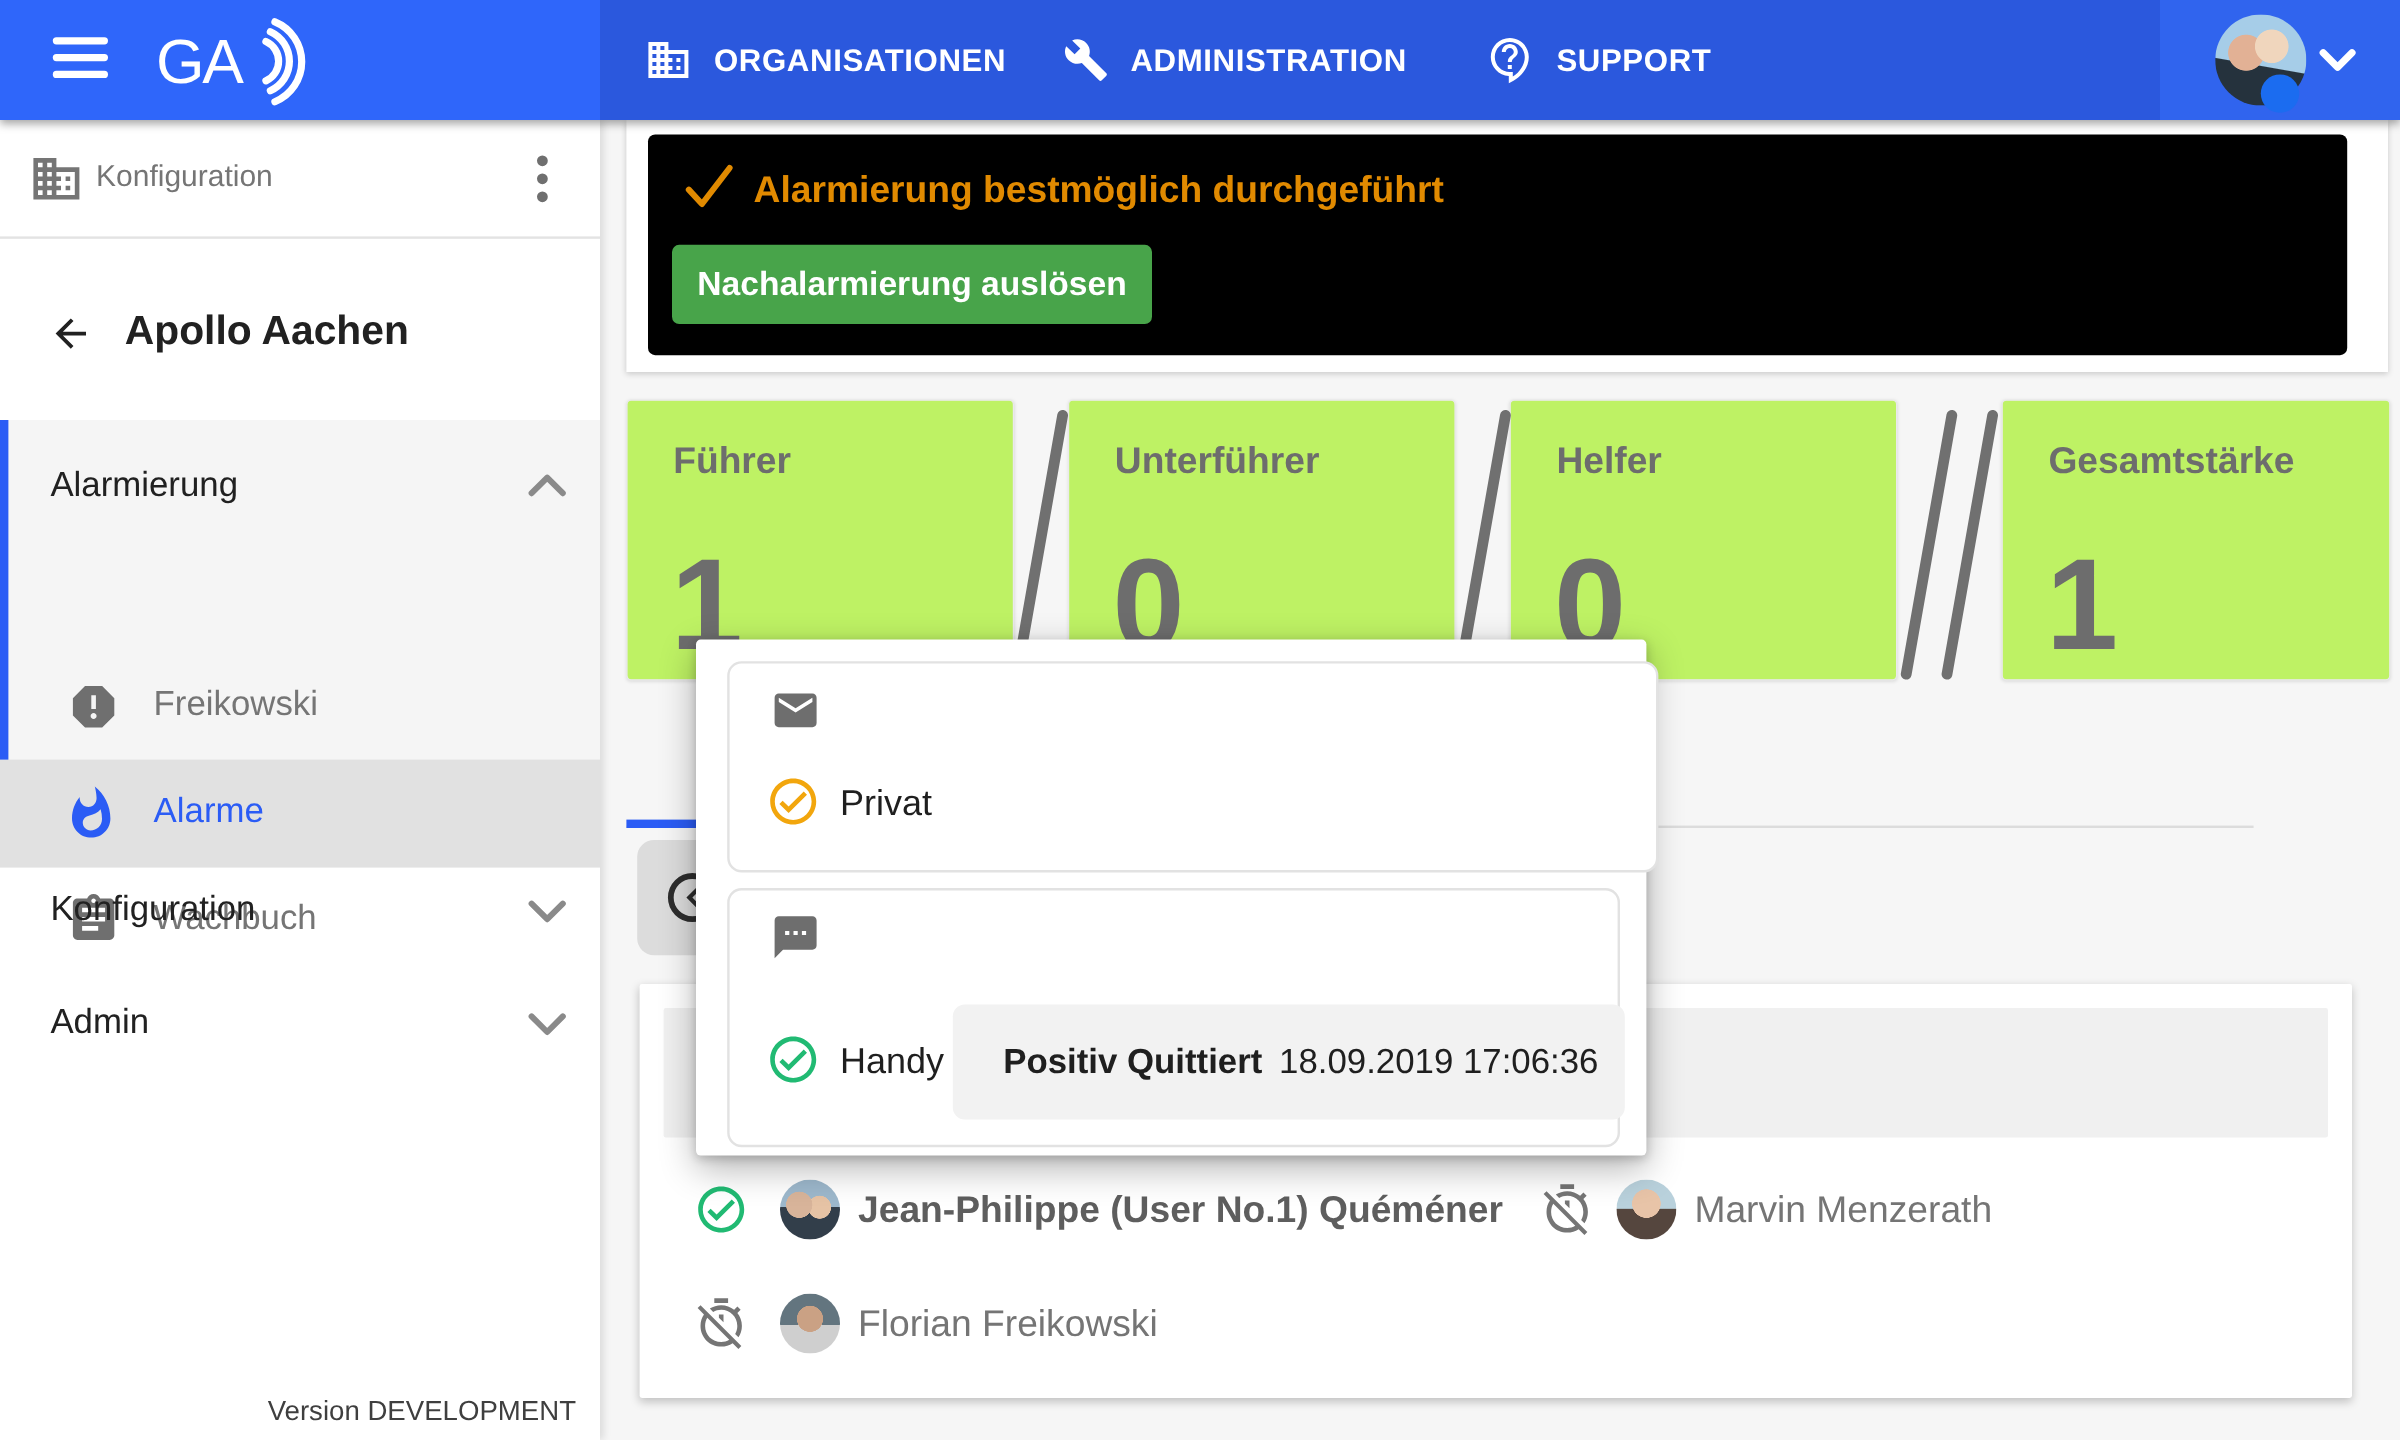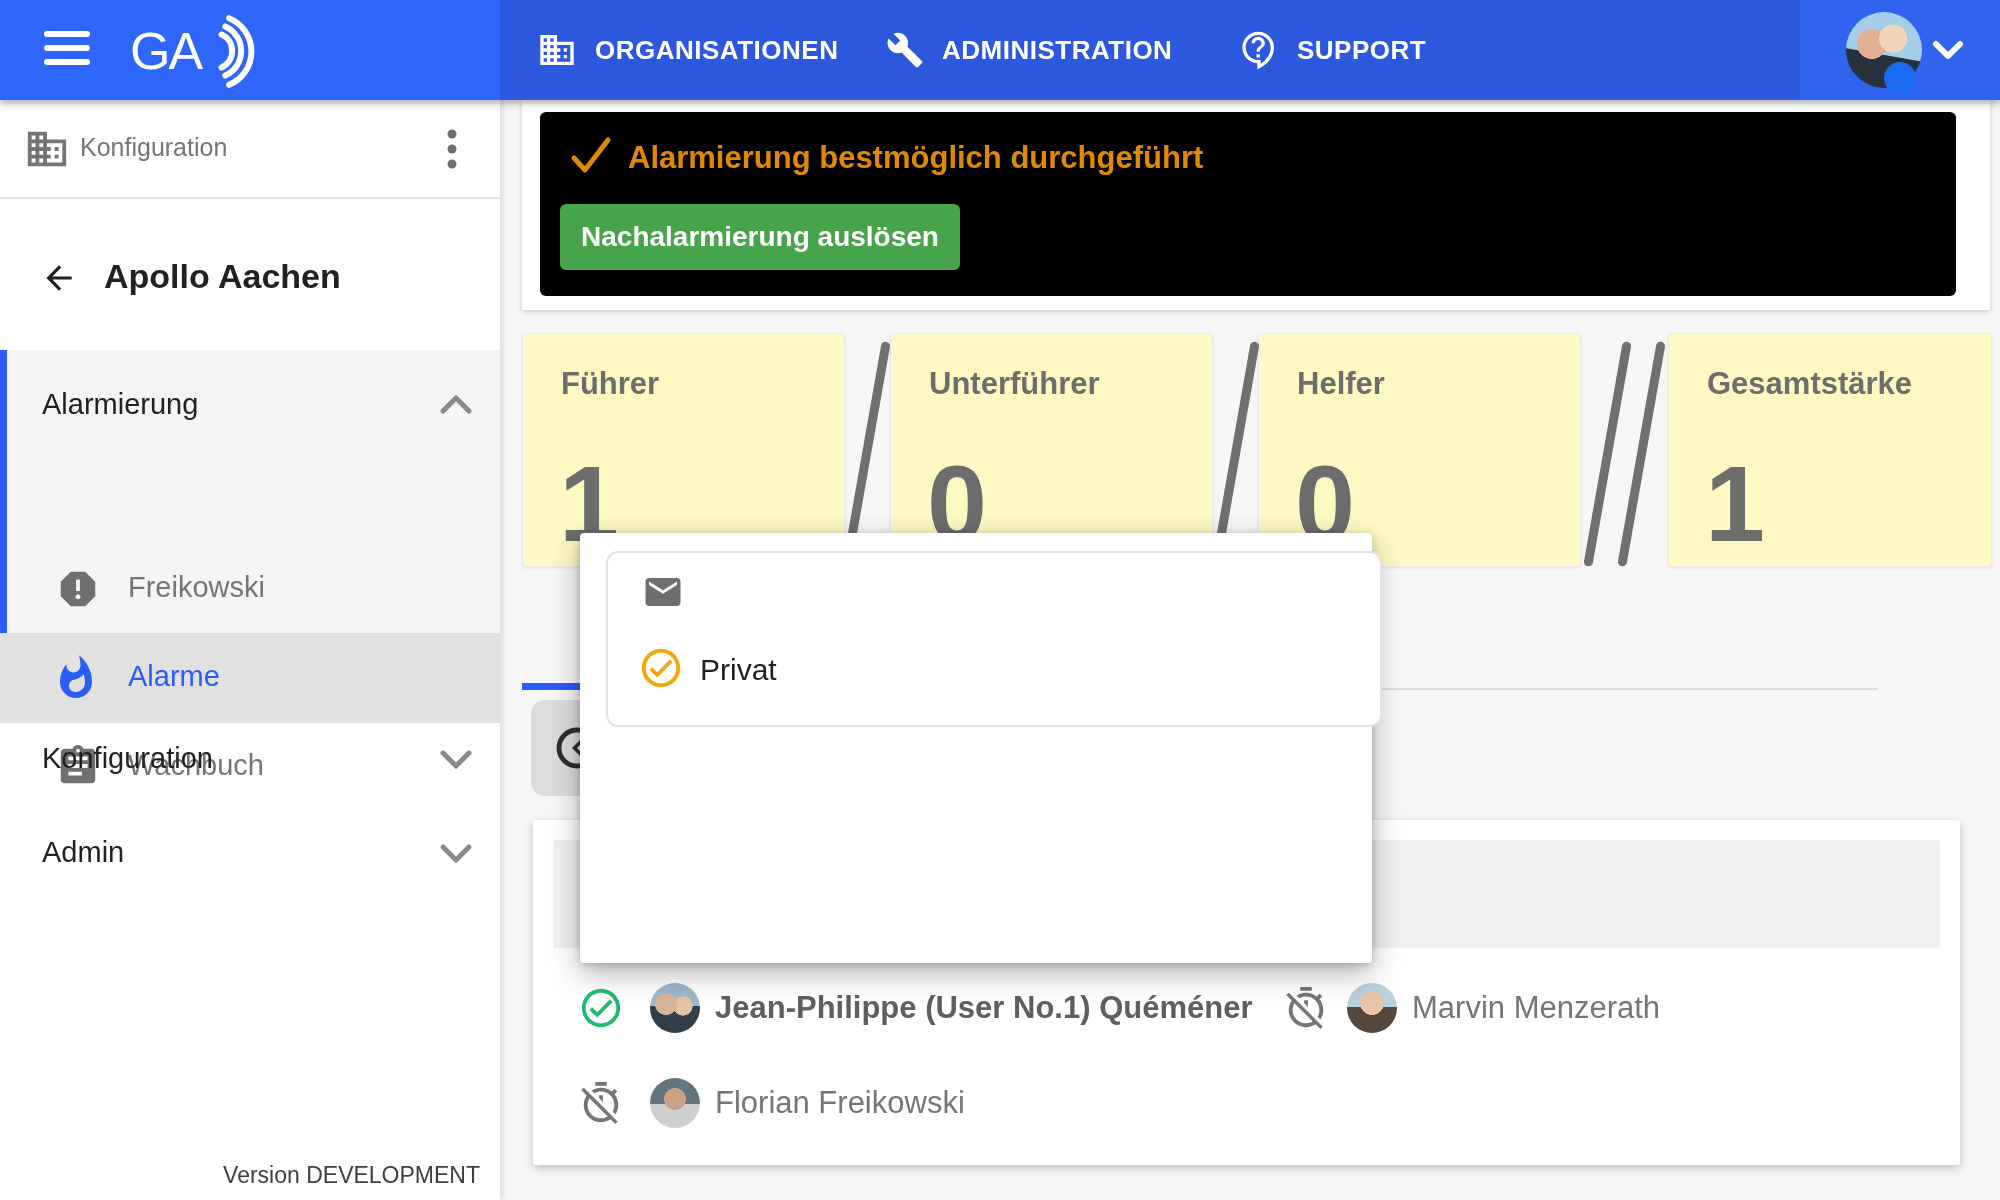--- a/index.html
+++ b/index.html
@@ -38,21 +38,21 @@
   .side-version{position:absolute;left:0;top:1062px;width:480px;text-align:right;font-size:23px;color:#3f3f3f;}
 
   
   .alert-card{position:absolute;left:522px;top:100px;width:1468px;height:210px;background:#fff;
               box-shadow:0 2px 5px rgba(0,0,0,.18);}
   .banner{position:absolute;left:18px;top:12px;width:1416px;height:184px;background:#000000;border-radius:6px;}
   .banner-title{position:absolute;left:88px;top:28px;font-size:31px;font-weight:700;color:#e18a00;}
   .banner-btn{position:absolute;left:20px;top:92px;width:400px;height:66px;background:#48a44a;border:none;
               border-radius:6px;color:#fff;font-size:28px;font-weight:700;cursor:pointer;
               font-family:"Liberation Sans",sans-serif;}
-  .stat-card{position:absolute;top:333px;width:321px;height:232px;background:#fef9c3;border:1px solid #eaeaea;
+  .stat-card{position:absolute;top:333px;width:321px;height:232px;background:#bef264;border:1px solid #eaeaea;
              border-radius:4px;box-shadow:0 1px 3px rgba(0,0,0,.10);z-index:5;}
   .stat-label{position:absolute;left:38px;top:32px;font-size:31px;font-weight:700;color:#6d6d6d;}
   .stat-value{position:absolute;left:36px;bottom:8px;font-size:108px;font-weight:700;color:#6d6d6d;line-height:1;}
   .slash{position:absolute;top:340px;width:9px;height:228px;background:#707070;border-radius:5px;
          transform:rotate(10deg);z-index:6;}
   .tab-divider{position:absolute;left:522px;top:688px;width:1356px;height:2px;background:#dcdcdc;z-index:7;}
   .tab-underline{position:absolute;left:522px;top:683px;width:58px;height:7px;background:#2b5cf5;z-index:8;}
   .filter-chip{position:absolute;left:531px;top:700px;width:112px;height:96px;background:#dcdcdc;
                border-radius:14px;z-index:9;cursor:pointer;}
 
@@ -266,15 +266,28 @@
     <div class="chan-card" style="top:18px;height:172px;padding-left:32px;">
       <svg style="position:absolute;left:34px;top:18px;" width="42" height="42" viewBox="0 0 24 24">
         <path fill="#6e6e6e" d="M20 4H4c-1.1 0-1.99.9-1.99 2L2 18c0 1.1.9 2 2 2h16c1.1 0 2-.9 2-2V6c0-1.1-.9-2-2-2zm0 4l-8 5-8-5V6l8 5 8-5v2z"></path>
       </svg>
       <svg style="position:absolute;left:30px;top:92px;" width="46" height="46" viewBox="0 0 24 24">
         <path fill="#f2a60d" d="M12 2C6.48 2 2 6.48 2 12s4.48 10 10 10 10-4.48 10-10S17.52 2 12 2zm0 18c-4.41 0-8-3.59-8-8s3.59-8 8-8 8 3.59 8 8-3.59 8-8 8zm4.59-12.42L10 14.17l-2.59-2.58L6 13l4 4 8-8z"></path>
       </svg>
       <span class="chan-name" style="top:100px;">Privat</span>
     </div>
 
+    <div class="chan-card" style="top:207px;height:212px;">
+      <svg style="position:absolute;left:34px;top:18px;" width="42" height="42" viewBox="0 0 24 24">
+        <path fill="#6e6e6e" d="M20 2H4c-1.1 0-1.99.9-1.99 2L2 22l4-4h14c1.1 0 2-.9 2-2V4c0-1.1-.9-2-2-2zM9 11H7V9h2v2zm4 0h-2V9h2v2zm4 0h-2V9h2v2z"></path>
+      </svg>
+      <svg style="position:absolute;left:30px;top:118px;" width="46" height="46" viewBox="0 0 24 24">
+        <path fill="#21ba73" d="M12 2C6.48 2 2 6.48 2 12s4.48 10 10 10 10-4.48 10-10S17.52 2 12 2zm0 18c-4.41 0-8-3.59-8-8s3.59-8 8-8 8 3.59 8 8-3.59 8-8 8zm4.59-12.42L10 14.17l-2.59-2.58L6 13l4 4 8-8z"></path>
+      </svg>
+      <span class="chan-name" style="top:126px;">Handy</span>
+      <div class="status-pill">
+        <b>Positiv Quittiert</b>
+        <span>18.09.2019 17:06:36</span>
+      </div>
+    </div>
   </div>
 
 </div>
 
 </body></html>

